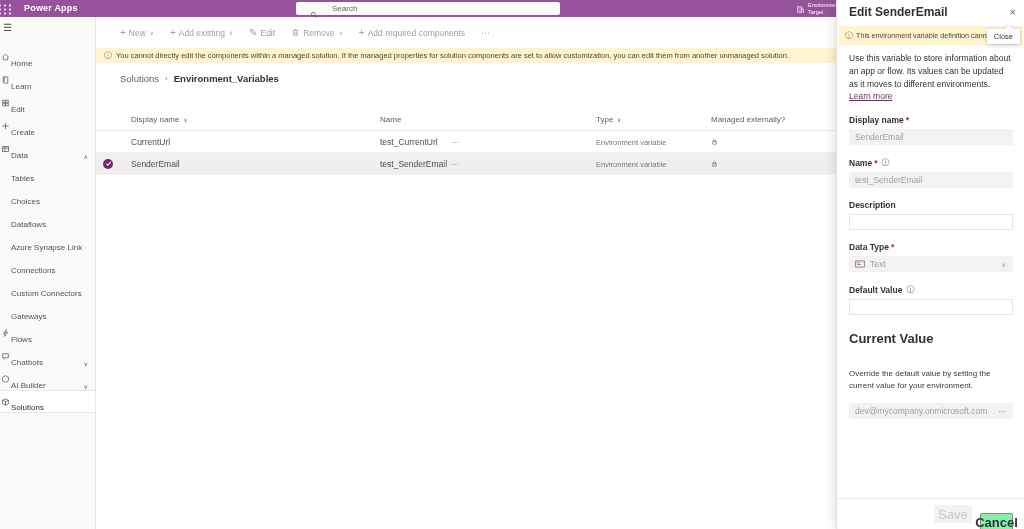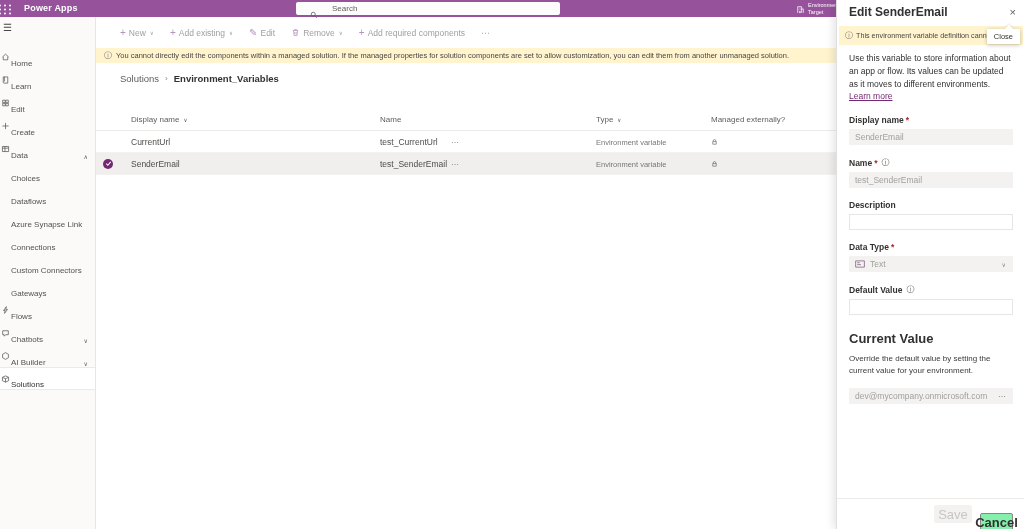--- a/index.html
+++ b/index.html
@@ -73,21 +73,21 @@
   .req { color:#a4262c; margin-left:2px; }
   .inf { font-weight:normal; color:#605e5c; font-size:8px; margin-left:4px; }
   .f-input { margin-top:4px; height:16px; display:flex; align-items:center; padding:0 6px; font-size:8.5px; color:#a19f9d; }
   .f-dis { background:var(--fieldbg); }
   .f-edit { background:#fff; border:1px solid #e8e6e4; }
   .dd { justify-content:flex-start; position:relative; }
   .dd .dt-icon { margin-right:5px; display:flex; }
   .dd .dt-icon svg { width:10px; height:8px; stroke:#7a5b7d; fill:none; stroke-width:1.2; }
   .dd .ddchev { position:absolute; right:7px; font-size:6px; color:#8a8886; }
   .cv-head { margin-top:16px; font-size:13px; font-weight:bold; color:#323130; }
-  .cv-help { margin-top:7px; font-size:8px; color:#3b3a39; line-height:1.5; }
+  .cv-help { margin-top:22px; font-size:8px; color:#3b3a39; line-height:1.5; }
   .cv-input { margin-top:11px; position:relative; padding-right:36px; }
   .cv-more { position:absolute; right:6px; top:50%; transform:translateY(-50%); font-size:8px; color:#8a8886; letter-spacing:1px; cursor:pointer; }
   .p-footer { position:absolute; left:0; bottom:0; width:188px; height:31px; border-top:1px solid #edebe9; display:flex; align-items:center; justify-content:flex-end; padding-right:12px; gap:8px; background:#fff; }
   .btn { height:18px; font-size:13px; display:flex; align-items:center; justify-content:center; border-radius:2px; font-family:inherit; cursor:pointer; }
   .btn-save { width:38px; background:var(--fieldbg); color:#c8c6c4; border:none; }
   .btn-cancel { width:33px; background:#86efac; border:1px solid #8a8886; color:#323130; font-weight:bold;margin-top:16px; }
 </style>
 </head>
 <body>
 
@@ -171,20 +171,23 @@
       <div class="nav-item">
         <span class="si-icon">
             <svg viewBox="0 0 16 16">
               <path d="M2.5 3.5h11v9h-11zM2.5 6.5h11M7 3.5v9"></path>
             </svg>
           </span>
         <span>Data</span>
         <span class="chev">∧</span>
       </div>
       <div class="nav-item">
+          <span>Tables</span>
+        </div>
+      <div class="nav-item">
           <span>Choices</span>
         </div>
       <div class="nav-item">
           <span>Dataflows</span>
         </div>
       <div class="nav-item">
           <span>Azure Synapse Link</span>
         </div>
       <div class="nav-item">
           <span>Connections</span>

